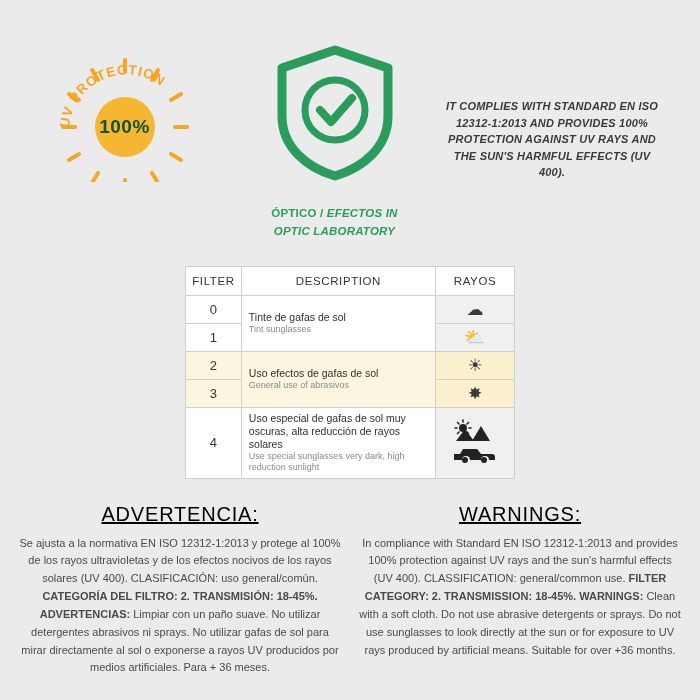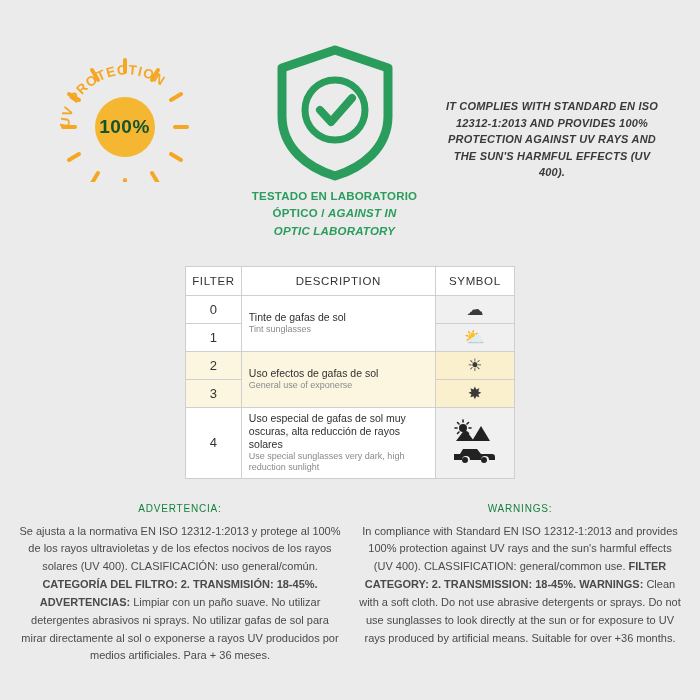--- a/index.html
+++ b/index.html
@@ -133,24 +133,25 @@
 
   
   .warn {
     display: flex;
     margin-top: 24px;
     padding: 0 18px;
     gap: 16px;
   }
   .warn-col { width: 50%; text-align: center; }
   .warn-title {
-    font-size: 10px;
-    color: #15803d;
+    font-size: 20px;
+    color: #000000;
     letter-spacing: .8px;
     margin-bottom: 9px;
+    text-decoration: underline;
   }
   .warn-body {
     font-size: 11px;
     line-height: 1.62;
     color: #4a4a4a;
   }
   .warn-body b { font-weight: bold; }
 </style>
 </head>
 <body>
@@ -190,40 +191,40 @@
 
     <div class="col-shield">
       <div class="shield-wrap">
         <svg width="130" height="140" viewBox="0 0 130 140">
           <path d="M65 8 L118 26 V74 C118 106 92 126 65 134 C38 126 12 106 12 74 V26 Z" fill="none" stroke="#2a9d5c" stroke-width="9" stroke-linejoin="round"></path>
           <circle cx="65" cy="68" r="30" fill="none" stroke="#2a9d5c" stroke-width="7"></circle>
           <path d="M50 68 L61 80 L82 56" fill="none" stroke="#2a9d5c" stroke-width="8" stroke-linecap="round" stroke-linejoin="round"></path>
         </svg>
       </div>
       <div class="cap-green">
-        <span>TESTADO EN LABORATORIO</span><br>
-        <span>ÓPTICO / </span><span class="ital">AGAINST IN</span><br>
+        <br>
+        <span>ÓPTICO / </span><span class="ital">EFECTOS IN</span><br>
         <span class="ital">OPTIC LABORATORY</span>
       </div>
     </div>
 
     <div class="col-text">
       <div class="proteger">
         <span class="en">IT COMPLIES WITH STANDARD EN ISO 12312-1:2013 AND PROVIDES 100% PROTECTION AGAINST UV RAYS AND THE SUN'S HARMFUL EFFECTS (UV 400).</span>
       </div>
     </div>
   </div>
 
   <div class="table-wrap">
     <table class="filters">
       <thead>
         <tr>
           <th class="c-filter">FILTER</th>
           <th class="c-desc">DESCRIPTION</th>
-          <th class="c-symbol">SYMBOL</th>
+          <th class="c-symbol">RAYOS</th>
         </tr>
       </thead>
       <tbody>
 
         <tr>
           <td class="num">0</td>
           <td class="desc" rowspan="2">
             <span class="es">Tinte de gafas de sol</span>
             <span class="en">Tint sunglasses</span>
           </td>
@@ -236,21 +237,21 @@
           <td class="num">1</td>
           <td class="sym">
             <span class="sym-ico">⛅</span>
           </td>
         </tr>
 
         <tr class="hl">
           <td class="num">2</td>
           <td class="desc" rowspan="2">
             <span class="es">Uso efectos de gafas de sol</span>
-            <span class="en">General use of exponerse</span>
+            <span class="en">General use of abrasivos</span>
           </td>
           <td class="sym">
             <span class="sym-ico">☀</span>
           </td>
         </tr>
 
         <tr class="hl">
           <td class="num">3</td>
           <td class="sym">
             <span class="sym-ico">✸</span>

